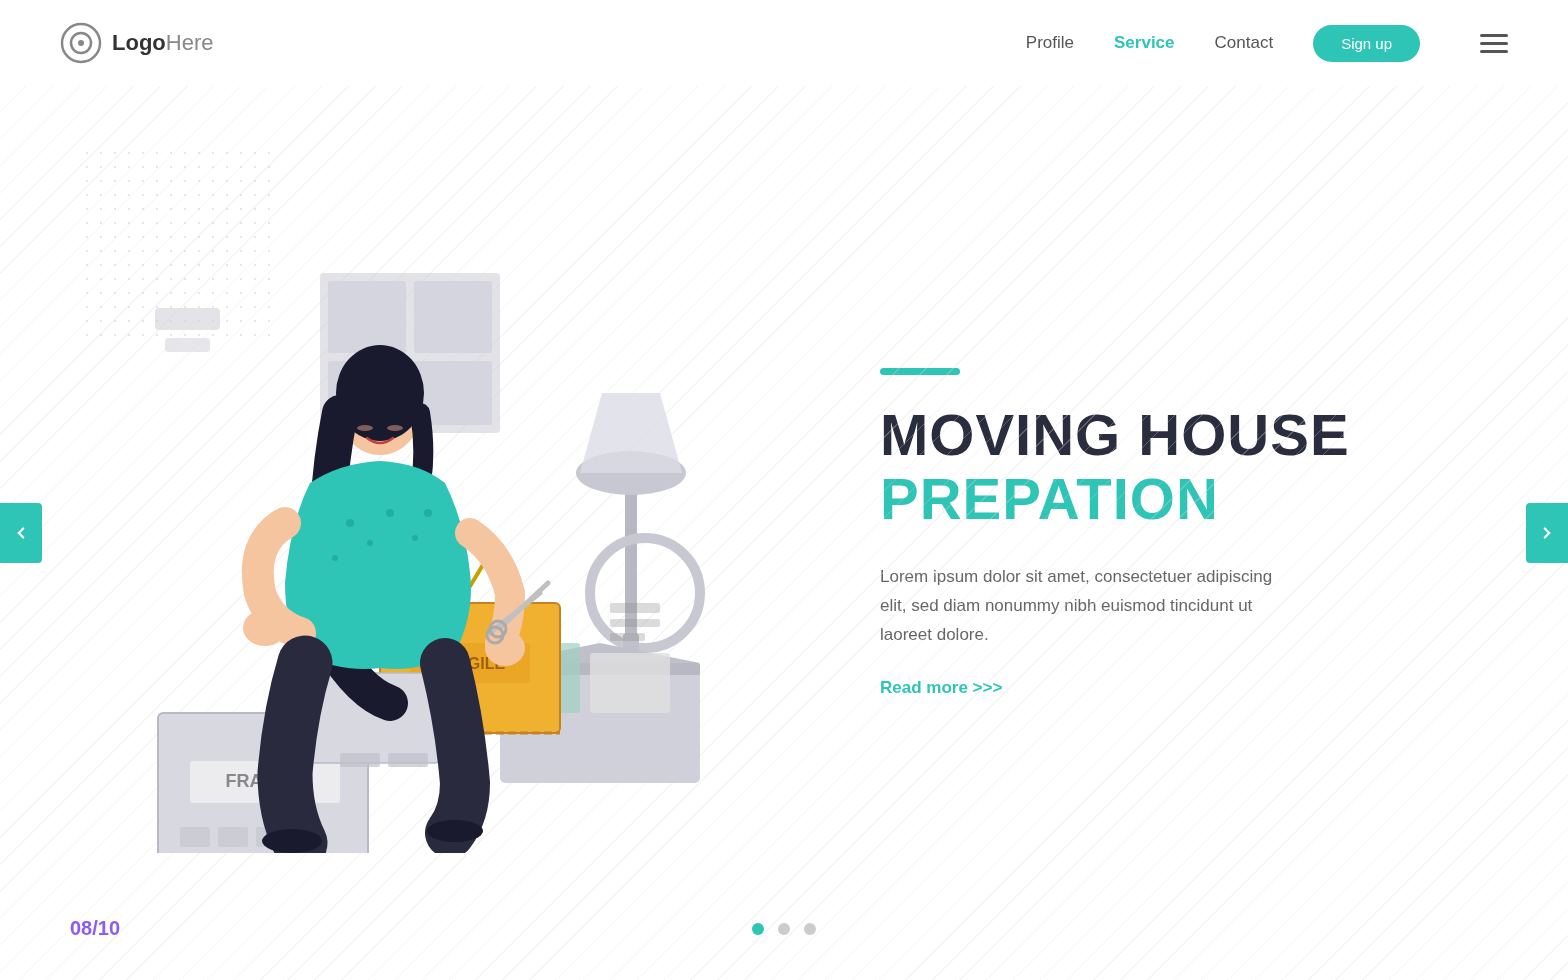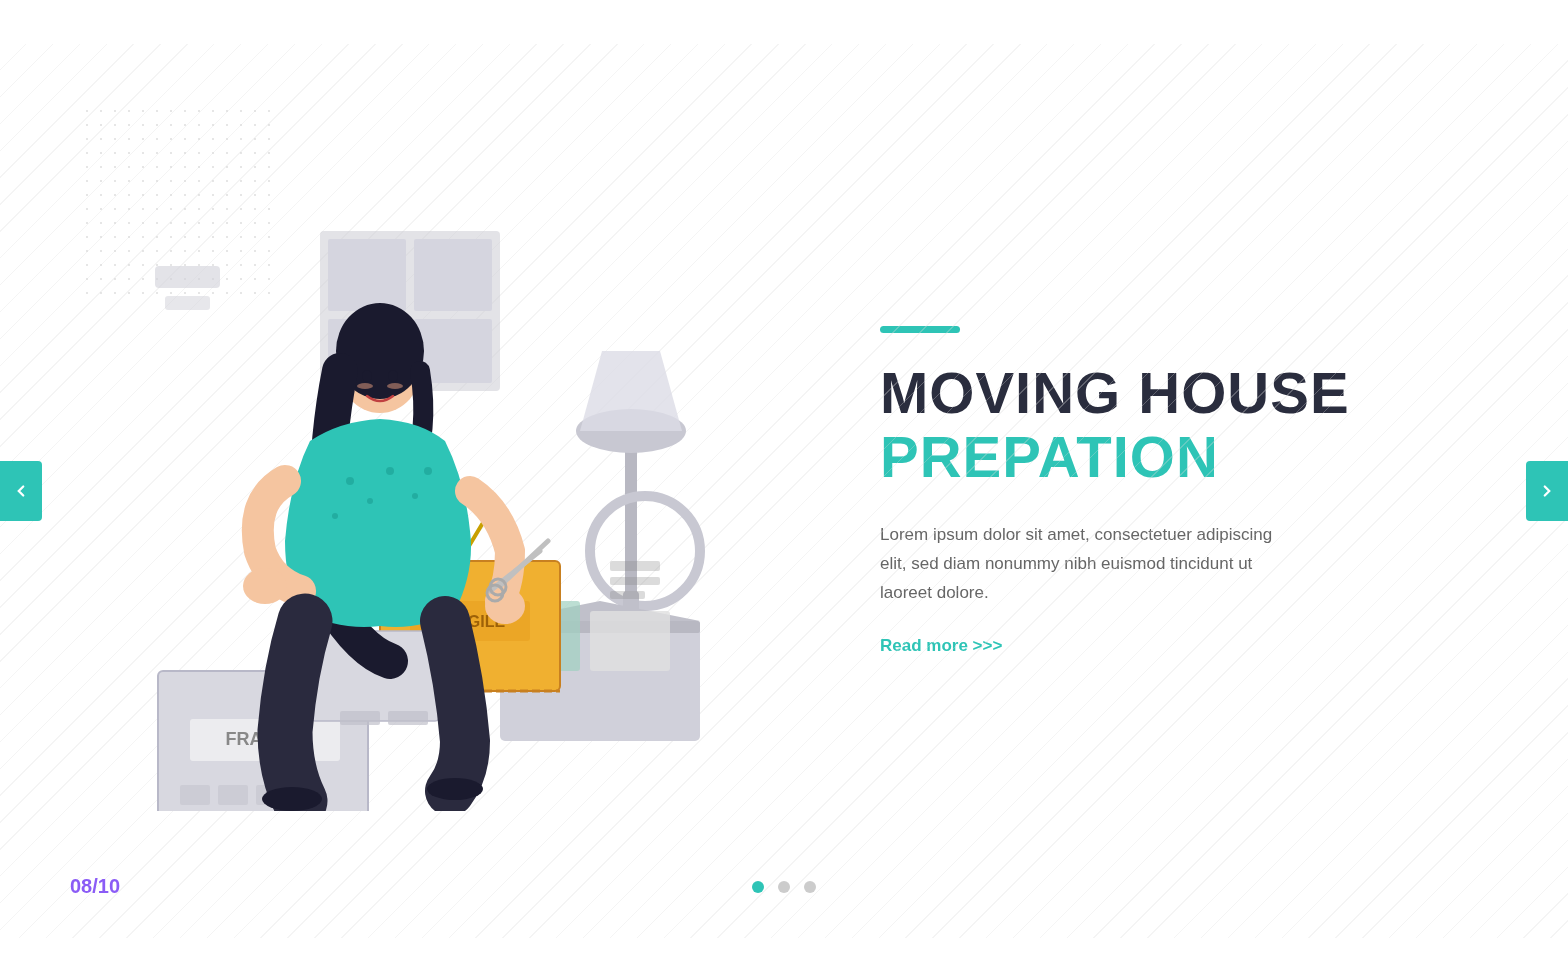--- a/index.html
+++ b/index.html
@@ -239,21 +239,42 @@
       background: #ccc;
     }
     .dot.active {
       background: #2ec4b6;
     }
   </style>
 </head>
 <body>
 
 <header class="header">
-
+  <div class="logo-area">
+    <svg class="logo-icon" viewBox="0 0 42 42" xmlns="http://www.w3.org/2000/svg">
+      <circle cx="21" cy="21" r="19" fill="none" stroke="#888" stroke-width="2.5"></circle>
+      <circle cx="21" cy="21" r="10" fill="none" stroke="#888" stroke-width="2.5"></circle>
+      <circle cx="21" cy="21" r="3" fill="#888"></circle>
+    </svg>
+    <div>
+      <span style="font-size:22px;font-weight:700;color:#333;">Logo</span><span style="font-size:22px;font-weight:400;color:#888;">Here</span>
+    </div>
+  </div>
+
+  <nav class="nav">
+    <a class="nav-link">Profile</a>
+    <a class="nav-link active">Service</a>
+    <a class="nav-link">Contact</a>
+    <button class="signup-btn">Sign up</button>
+    <div class="hamburger">
+      <span></span>
+        <span></span>
+        <span></span>
+    </div>
+  </nav>
 </header>
 
 <main class="main">
 
   <div class="arrow-left">
     <svg width="18" height="18" viewBox="0 0 24 24">
         <path d="M15 18l-6-6 6-6" stroke="white" stroke-width="3" fill="none" stroke-linecap="round"></path>
       </svg>
   </div>
 

